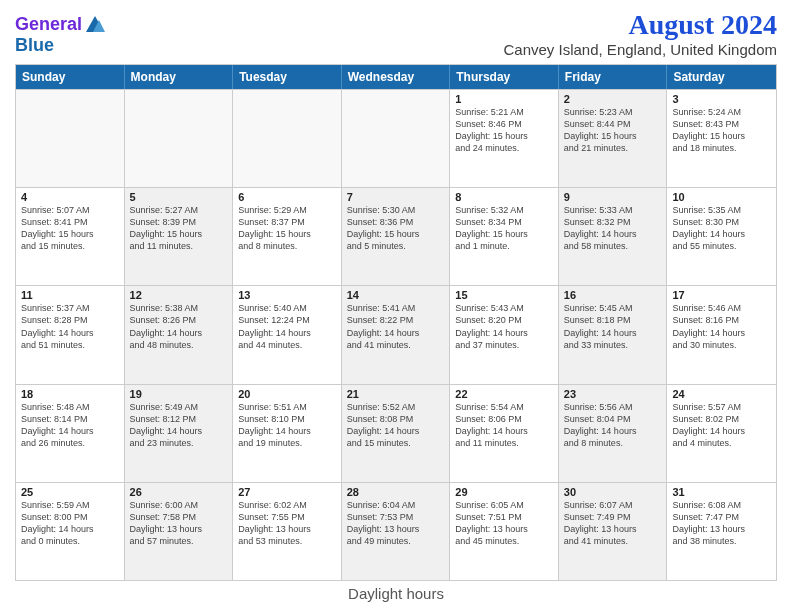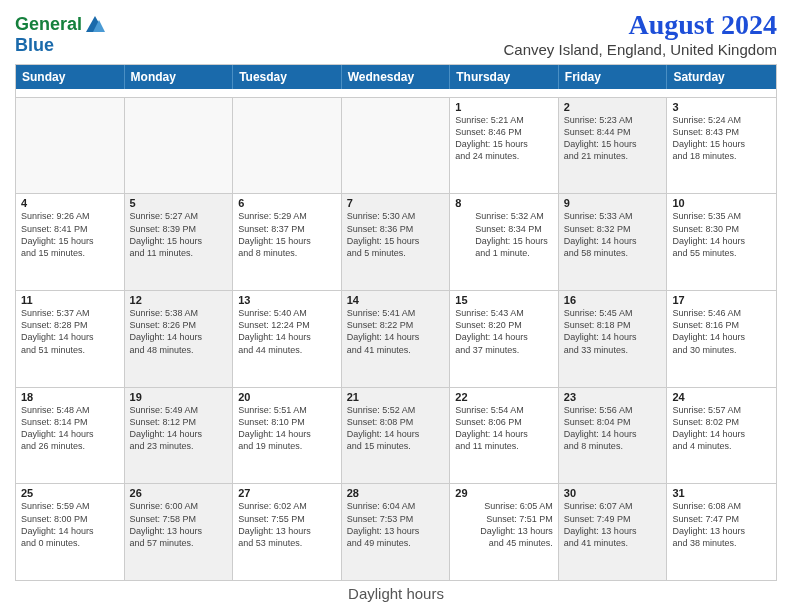--- a/index.html
+++ b/index.html
@@ -26,21 +26,21 @@
     .logo {
       display: flex;
       align-items: center;
       margin-top: 4px;
     }
     .logo-text {
       font-size: 18px;
       font-weight: bold;
       line-height: 1.1;
     }
-    .logo-general { color: #15803d; }
+    .logo-general { color: #6d28d9; }
     .logo-blue { color: #1a6aab; }
     .logo-icon {
       width: 22px;
       height: 22px;
       margin-left: 2px;
     }
     .title-block {
       text-align: right;
     }
     .month-year {
@@ -53,21 +53,20 @@
     .location {
       font-size: 15px;
       color: #404040;
       font-weight: normal;
     }
     .calendar {
       flex: 1;
       display: flex;
       flex-direction: column;
       border: 1px solid #ccc;
-      gap: 8px;
     }
     .cal-header-row {
       display: grid;
       grid-template-columns: repeat(7, 1fr);
       background: #1a6aab;
     }
     .cal-header-cell {
       color: #fff;
       font-weight: bold;
       font-size: 12px;
@@ -175,21 +174,21 @@
             <span class="day-num">3</span>
             <div class="cell-info" style="white-space: pre-line;">Sunrise: 5:24 AM
 Sunset: 8:43 PM
 Daylight: 15 hours
 and 18 minutes.</div>
           </div>
         </div>
         <div class="cal-row">
           <div class="cal-cell">
             <span class="day-num">4</span>
-            <div class="cell-info" style="white-space: pre-line;">Sunrise: 9:26 AM
+            <div class="cell-info" style="white-space: pre-line;">Sunrise: 5:07 AM
 Sunset: 8:41 PM
 Daylight: 15 hours
 and 15 minutes.</div>
           </div>
           <div class="cal-cell shaded">
             <span class="day-num">5</span>
             <div class="cell-info" style="white-space: pre-line;">Sunrise: 5:27 AM
 Sunset: 8:39 PM
 Daylight: 15 hours
 and 11 minutes.</div>
@@ -203,21 +202,21 @@
           </div>
           <div class="cal-cell shaded">
             <span class="day-num">7</span>
             <div class="cell-info" style="white-space: pre-line;">Sunrise: 5:30 AM
 Sunset: 8:36 PM
 Daylight: 15 hours
 and 5 minutes.</div>
           </div>
           <div class="cal-cell">
             <span class="day-num">8</span>
-            <div class="cell-info" style="white-space: pre-line; margin-left: 20px;">Sunrise: 5:32 AM
+            <div class="cell-info" style="white-space: pre-line;">Sunrise: 5:32 AM
 Sunset: 8:34 PM
 Daylight: 15 hours
 and 1 minute.</div>
           </div>
           <div class="cal-cell shaded">
             <span class="day-num">9</span>
             <div class="cell-info" style="white-space: pre-line;">Sunrise: 5:33 AM
 Sunset: 8:32 PM
 Daylight: 14 hours
 and 58 minutes.</div>
@@ -356,21 +355,21 @@
           </div>
           <div class="cal-cell shaded">
             <span class="day-num">28</span>
             <div class="cell-info" style="white-space: pre-line;">Sunrise: 6:04 AM
 Sunset: 7:53 PM
 Daylight: 13 hours
 and 49 minutes.</div>
           </div>
           <div class="cal-cell">
             <span class="day-num">29</span>
-            <div class="cell-info" style="white-space: pre-line; text-align: right;">Sunrise: 6:05 AM
+            <div class="cell-info" style="white-space: pre-line;">Sunrise: 6:05 AM
 Sunset: 7:51 PM
 Daylight: 13 hours
 and 45 minutes.</div>
           </div>
           <div class="cal-cell shaded">
             <span class="day-num">30</span>
             <div class="cell-info" style="white-space: pre-line;">Sunrise: 6:07 AM
 Sunset: 7:49 PM
 Daylight: 13 hours
 and 41 minutes.</div>

